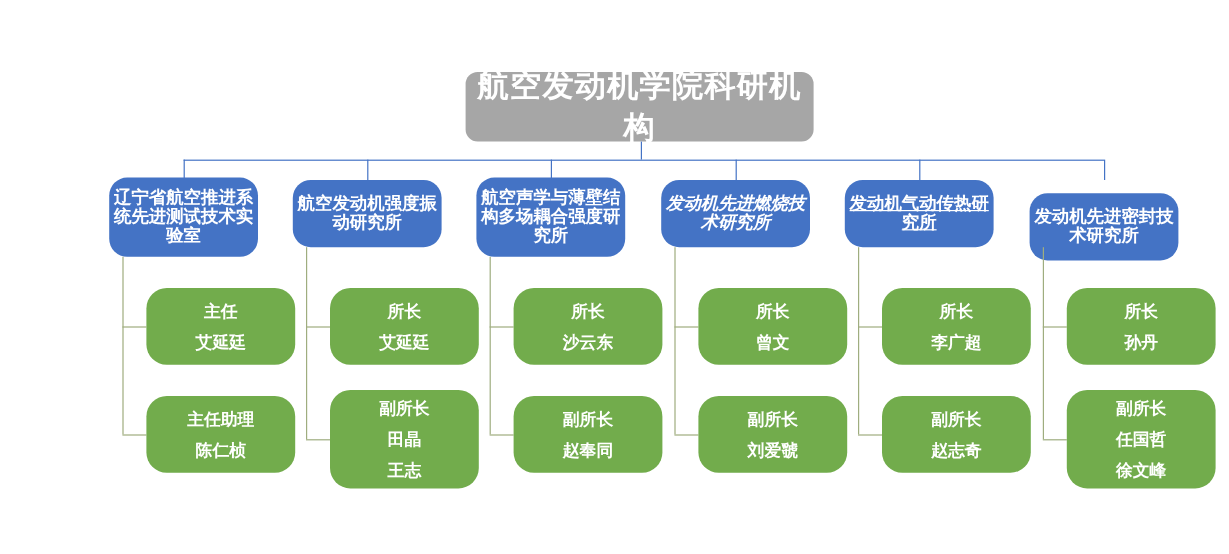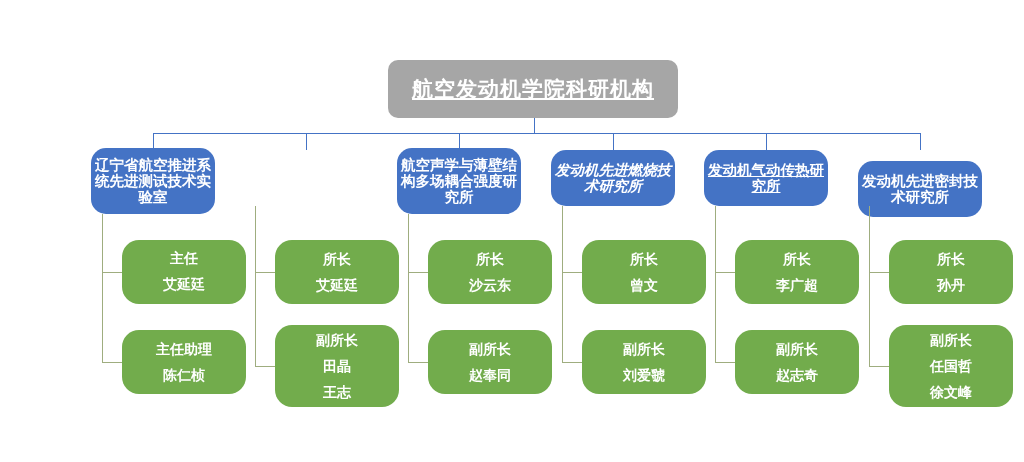--- a/index.html
+++ b/index.html
@@ -5,24 +5,23 @@
   html,body { margin:0; padding:0; background:#ffffff; }
   body { font-family:"Liberation Sans","DejaVu Sans",sans-serif; }
   .canvas {
     position:relative; width:1024px; height:462px; background:#fff;
     overflow:hidden;
   }
   
   .root-node {
     position:absolute; left:388px; top:60px; width:290px; height:58px;
     background:var(--root_bg,#a6a6a6); border-radius:10px;
-    color:var(--text,#fff); font-size:21px; font-weight:bold;
+    color:var(--text,#fff); font-size:26px; font-weight:bold;
     display:flex; align-items:center; justify-content:center; text-align:center;
     letter-spacing:1px;
-    text-decoration:underline;
   }
   
   .dept {
     position:absolute; width:124px;
     background:var(--dept_bg,#4473c5); border-radius:15px;
     color:var(--text,#fff); font-size:14.5px; font-weight:bold; line-height:16px;
     display:flex; align-items:center; justify-content:center; text-align:center;
     padding:0 2px; box-sizing:border-box;
   }
   .dept.h3 { height:66px; }
@@ -56,29 +55,30 @@
   <div class="vline-b" style="left:306px; top:133px; height:17px;"></div>
   <div class="vline-b" style="left:459px; top:133px; height:17px;"></div>
   <div class="vline-b" style="left:613px; top:133px; height:17px;"></div>
   <div class="vline-b" style="left:766px; top:133px; height:17px;"></div>
   <div class="vline-b" style="left:920px; top:133px; height:17px;"></div>
 
   <div class="dept h3" style="left:91px; top:148px;">辽宁省航空推进系统先进测试技术实验室</div>
   <div class="vline-g" style="left:102px; top:214px; height:148px;"></div>
   <div class="hline-g" style="left:102px; top:272px; width:20px;"></div>
   <div class="hline-g" style="left:102px; top:362px; width:20px;"></div>
-  <div class="member m2" style="left:122px; top:240px;font-family:Liberation Serif, serif;">
+  <div class="member m2" style="left:122px; top:240px;">
     <div>主任</div>
     <div>艾延廷</div>
   </div>
   <div class="member m2" style="left:122px; top:330px;">
     <div>主任助理</div>
     <div>陈仁桢</div>
   </div>
 
+  <div class="dept h2" style="left:244px; top:150px;">航空发动机强度振动研究所</div>
   <div class="vline-g" style="left:255px; top:206px; height:160px;"></div>
   <div class="hline-g" style="left:255px; top:272px; width:20px;"></div>
   <div class="hline-g" style="left:255px; top:366px; width:20px;"></div>
   <div class="member m2" style="left:275px; top:240px;">
     <div>所长</div>
     <div>艾延廷</div>
   </div>
   <div class="member m3" style="left:275px; top:325px;">
     <div>副所长</div>
     <div>田晶</div>

